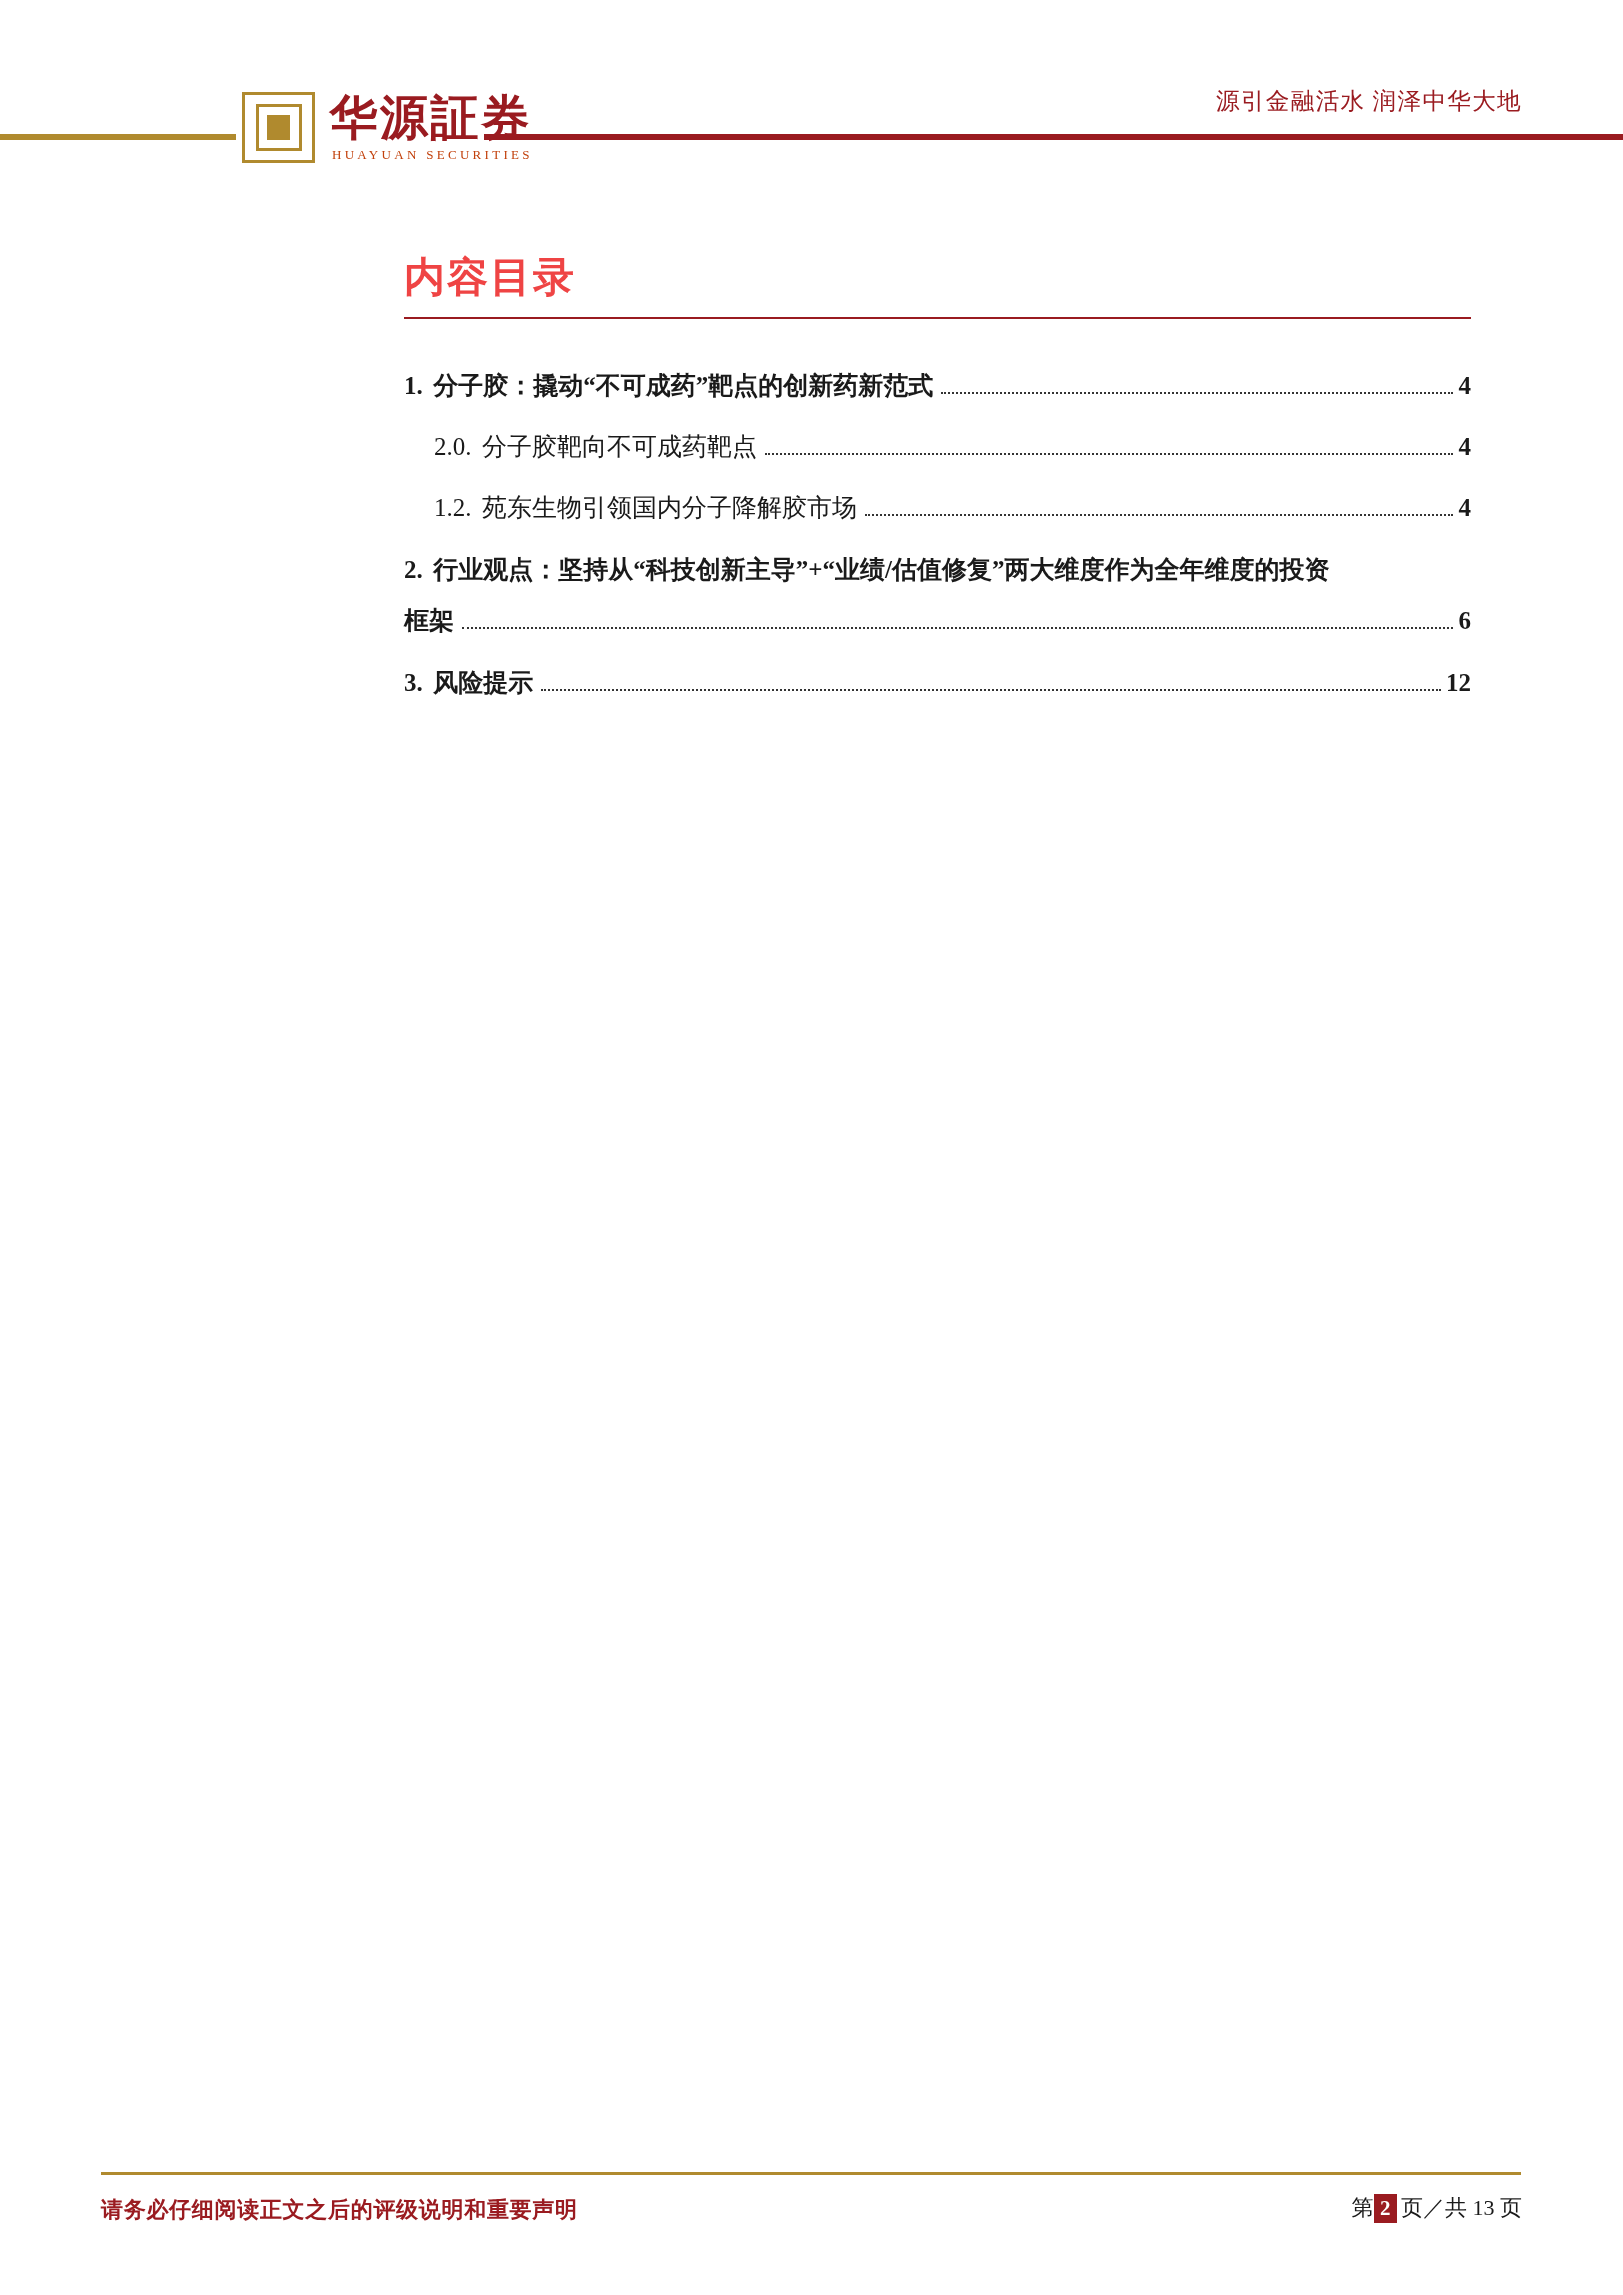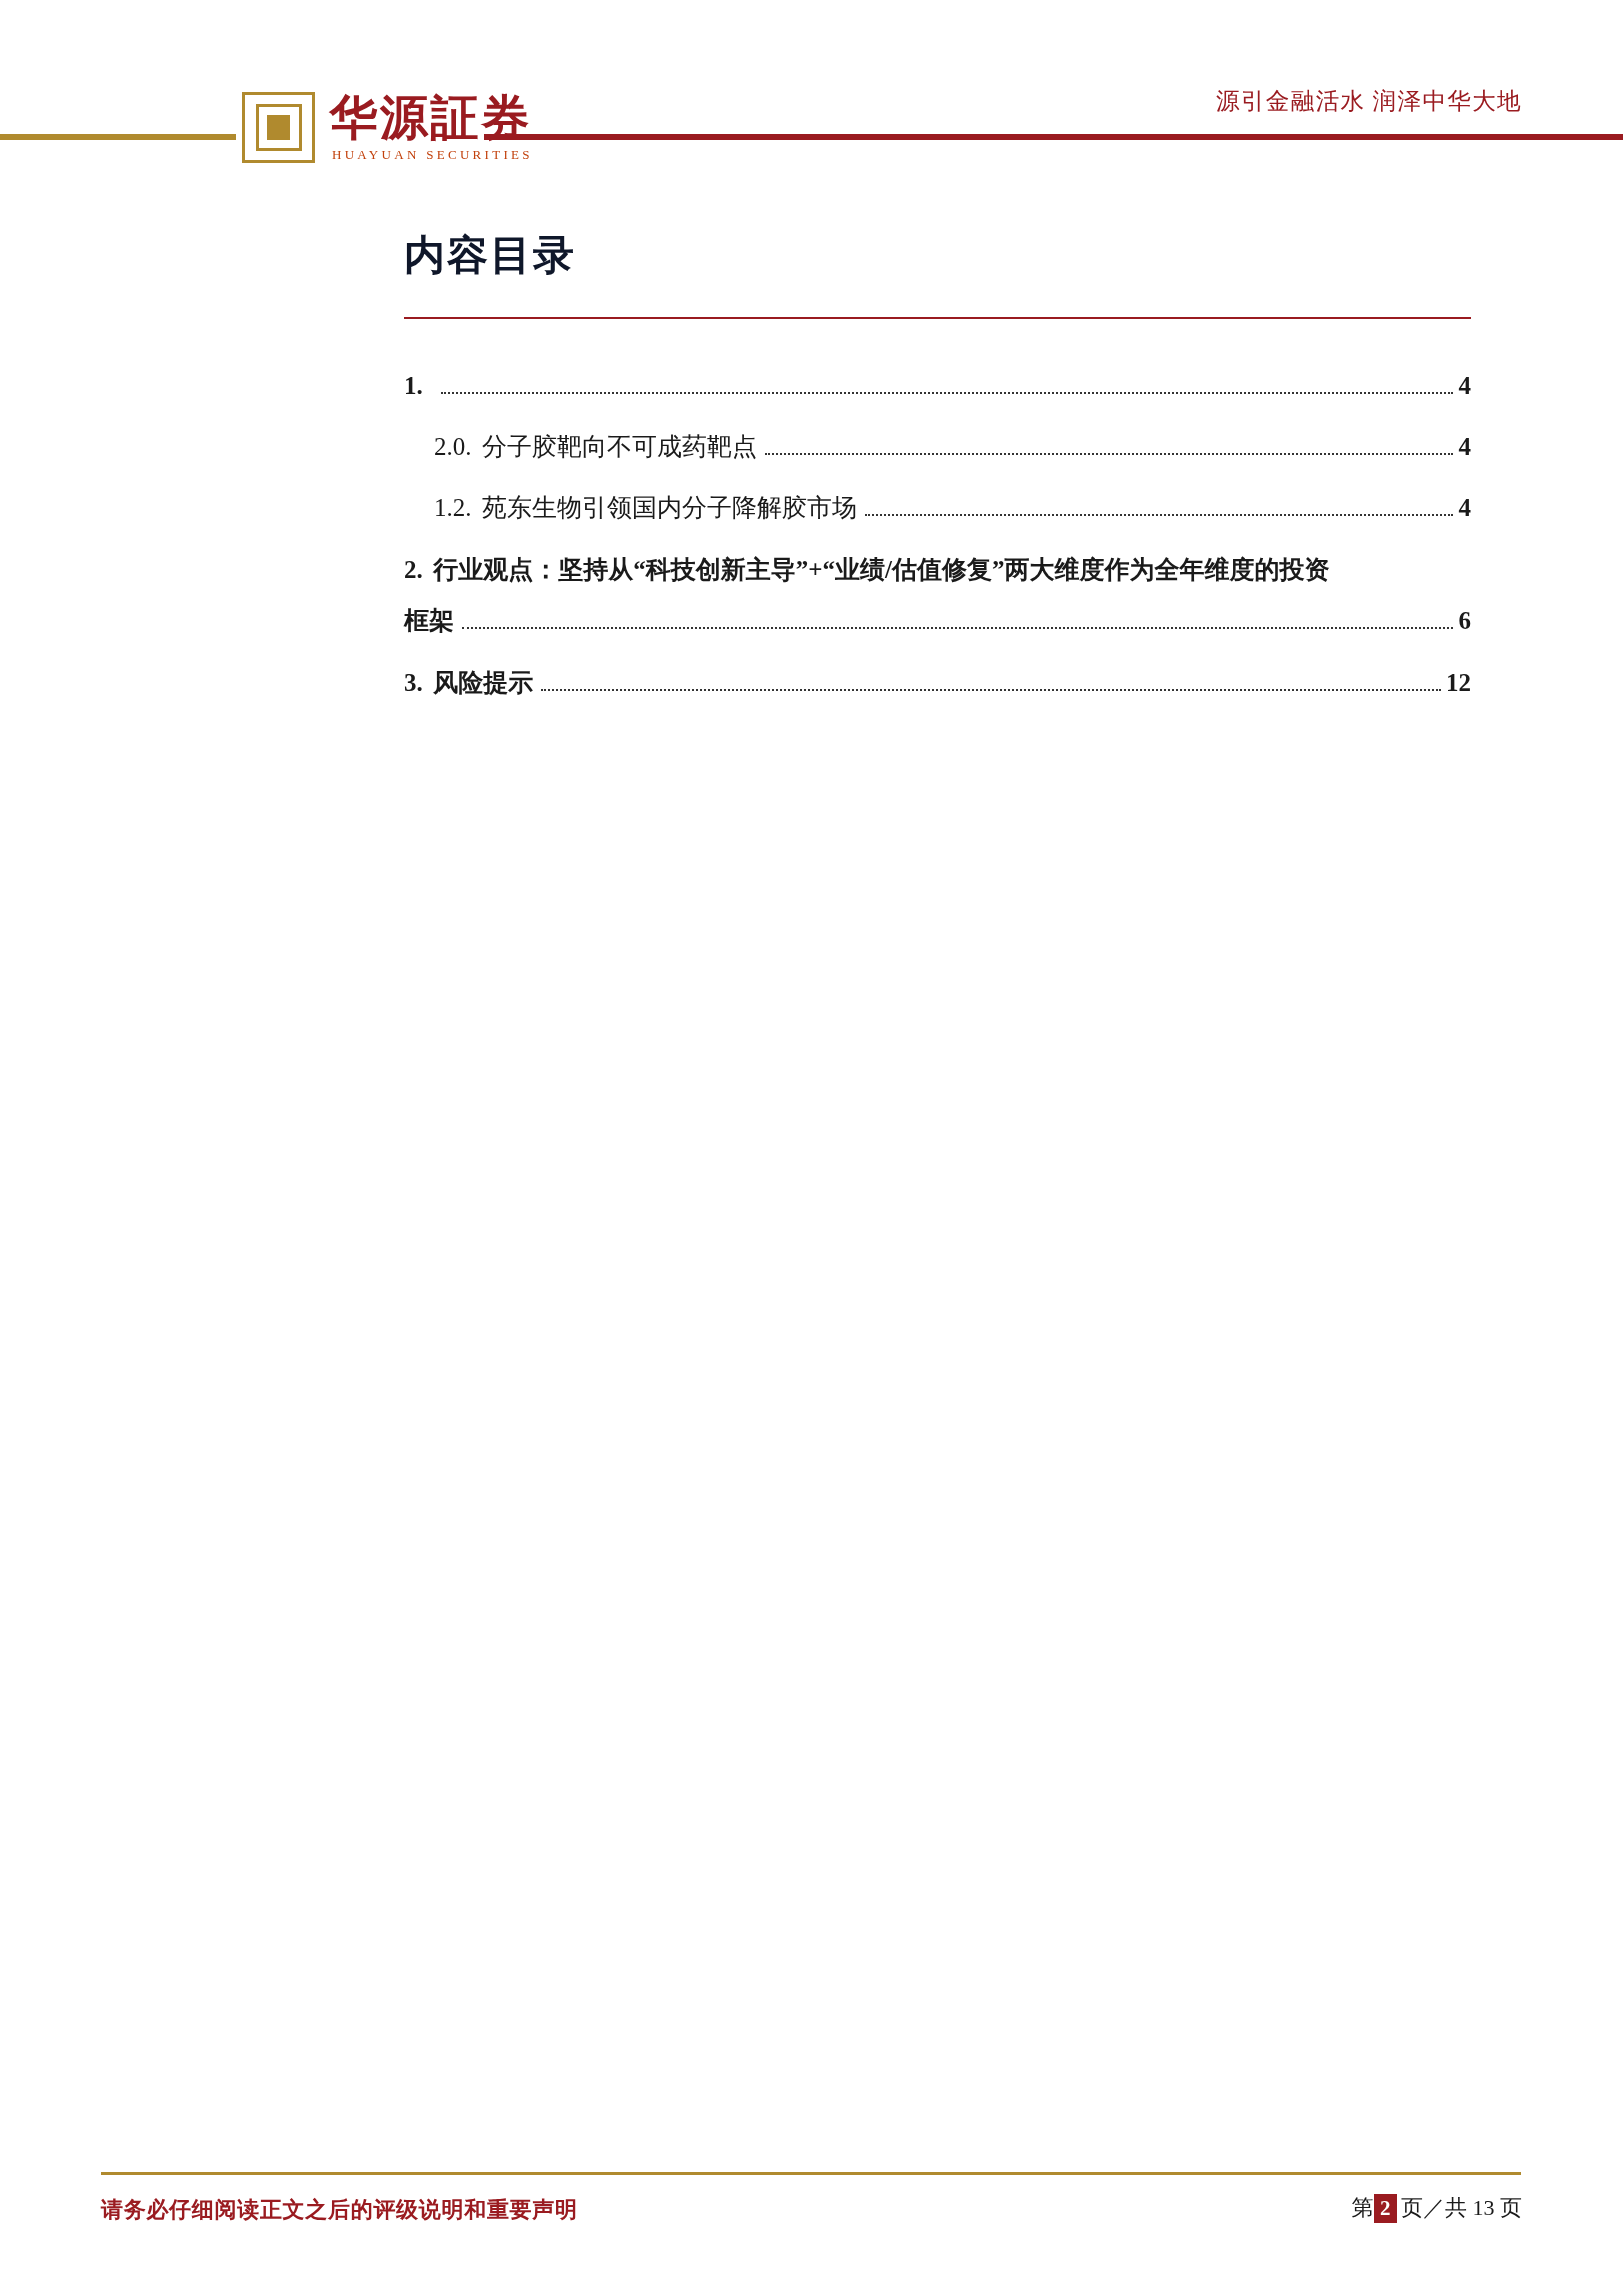--- a/index.html
+++ b/index.html
@@ -110,25 +110,25 @@
   
   .content {
     position: absolute;
     left: 0;
     top: 216px;
     width: 1623px;
   }
   .toc-title {
     position: absolute;
     left: 404px;
-    top: 12px;
+    top: 34px;
     font-family: "Liberation Sans", sans-serif;
     font-size: 41px;
     font-weight: bold;
-    color: #0f172a;
+    color: #ef4444;
     letter-spacing: 2px;
   }
   .toc-title-rule {
     position: absolute;
     left: 404px;
     top: 101px;
     width: 1067px;
     height: 2px;
     background: #9a1b20;
   }
@@ -250,20 +250,21 @@
 
 <div class="content">
 
   <div class="toc-title">内容目录</div>
   <div class="toc-title-rule"></div>
 
   <div class="toc-list">
 
     <div class="toc-row lvl1">
       <span class="toc-num">1.</span>
+      <span class="toc-label">分子胶：撬动“不可成药”靶点的创新药新范式</span>
       <span class="toc-leader"></span>
       <span class="toc-page">4</span>
     </div>
 
     <div class="toc-row lvl2">
       <span class="toc-num">2.0.</span>
       <span class="toc-label">分子胶靶向不可成药靶点</span>
       <span class="toc-leader"></span>
       <span class="toc-page">4</span>
     </div>

